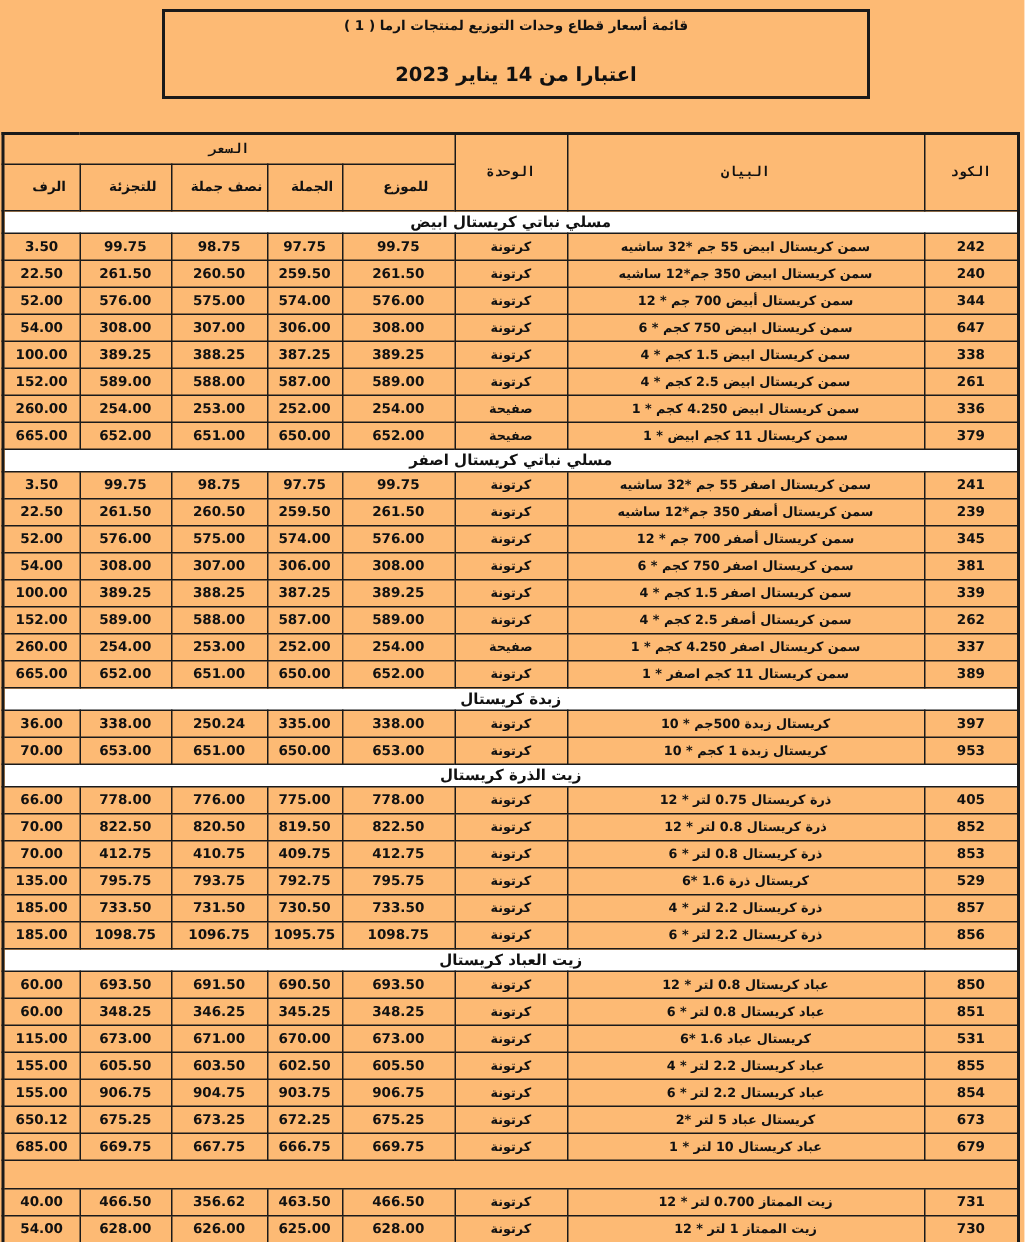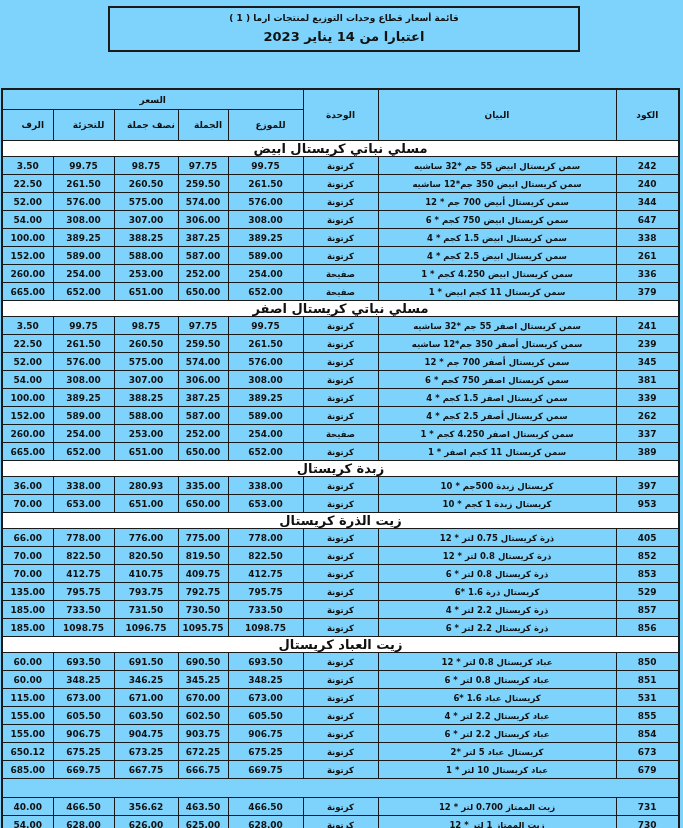--- a/index.html
+++ b/index.html
@@ -1,57 +1,57 @@
 <!DOCTYPE html>
 <html lang="ar" dir="rtl"><head>
 <meta charset="utf-8">
 <style>
   html,body { margin:0; padding:0; background:#ffffff; }
   .page {
     position:relative;
     width:683px; height:828px;
-    background:#7dd3fc;
+    background:#fdba74;
     font-family:"DejaVu Sans", sans-serif;
     color:#111;
     overflow:hidden;
   }
   .title-box {
     position:absolute;
     top:6px; right:103px;
     width:472px;
     border:2px solid #1a1a1a;
     text-align:center;
     padding:5px 0 6px;
     box-sizing:border-box;
   }
   .title-line1 { font-size:9px; font-weight:bold; letter-spacing:0.2px; }
-  .title-line2 { font-size:13px; font-weight:bold; margin-top:6px; }
+  .title-line2 { font-size:13px; font-weight:bold; margin-top:20px; }
 
   table.price-table {
     position:absolute;
     top:88px; right:3px;
     width:677px;
     border-collapse:collapse;
     table-layout:fixed;
     border:2px solid #1a1a1a;
   }
   .price-table th, .price-table td {
     border:1px solid #1a1a1a;
     font-weight:bold;
     text-align:center;
     vertical-align:middle;
     padding:0 2px;
     overflow:hidden;
     white-space:nowrap;
   }
-  .price-table thead tr.head-top th { height:19px; font-size:9px; }
+  .price-table thead tr.head-top th { height:19px; font-size:9px;font-family:Liberation Mono, monospace; }
   .price-table thead tr.head-sub th { height:30px; font-size:9px;padding-left:12px; }
   .price-table tbody tr.data-row td { height:17px; font-size:8.5px; }
   .price-table tbody tr.data-row td.num { font-size:9px; }
-  .price-table tbody tr.section-row td { height:14px; font-size:13px; background:#fff; }
+  .price-table tbody tr.section-row td { height:14px; font-size:10px; background:#fff; }
   .price-table tbody tr.spacer-row td { height:18px; border-top:1px solid #1a1a1a; border-bottom:1px solid #1a1a1a; }
 </style>
 </head>
 <body>
 
 <div class="page">
 
   <div class="title-box">
     <div class="title-line1">قائمة أسعار قطاع وحدات التوزيع  لمنتجات ارما ( 1 )</div>
     <div class="title-line2">اعتبارا من  14 يناير 2023</div>
@@ -252,21 +252,21 @@
         </tr>
         <tr class="section-row">
           <td colspan="8">زبدة كريستال</td>
         </tr>
         <tr class="data-row">
           <td class="num">397</td>
           <td class="desc">كريستال زبدة 500جم * 10</td>
           <td class="desc">كرتونة</td>
           <td class="num">338.00</td>
           <td class="num">335.00</td>
-          <td class="num">280.93</td>
+          <td class="num">250.24</td>
           <td class="num">338.00</td>
           <td class="num">36.00</td>
         </tr>
         <tr class="data-row">
           <td class="num">953</td>
           <td class="desc">كريستال زبدة 1 كجم * 10</td>
           <td class="desc">كرتونة</td>
           <td class="num">653.00</td>
           <td class="num">650.00</td>
           <td class="num">651.00</td>

